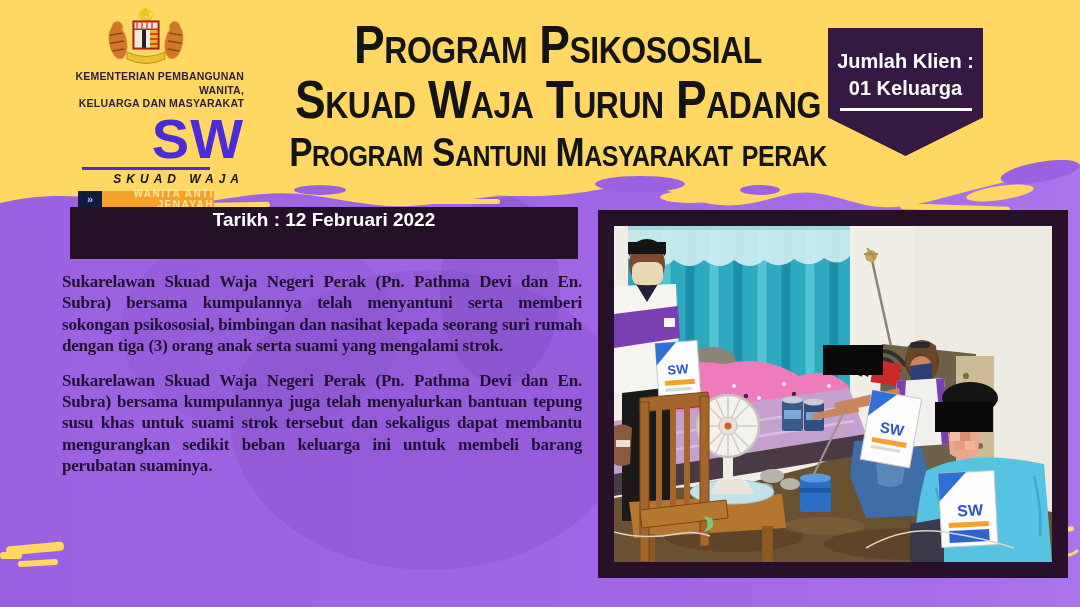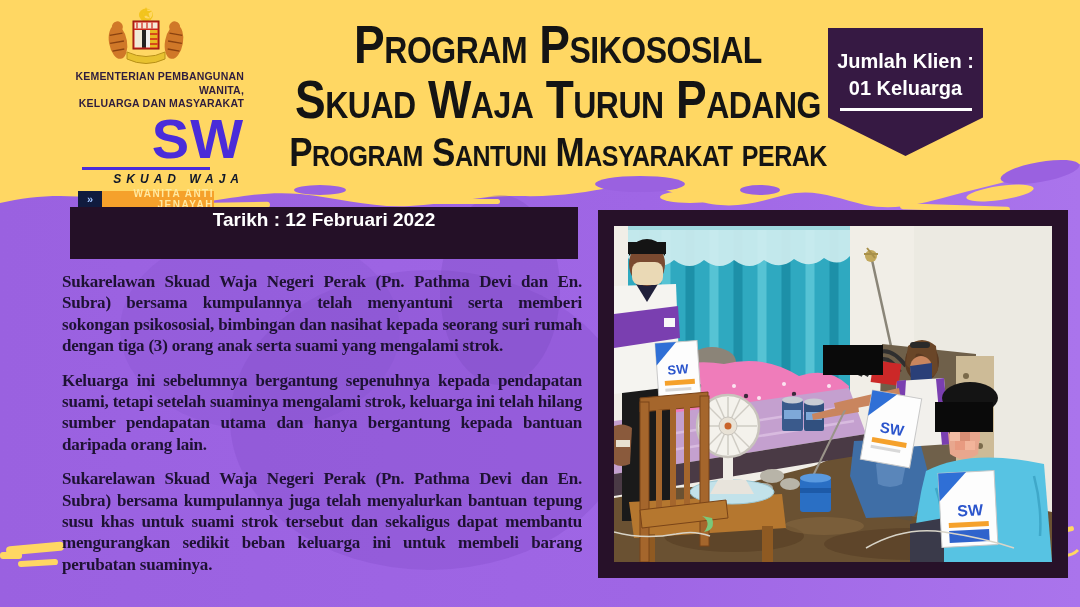--- a/index.html
+++ b/index.html
@@ -141,21 +141,20 @@
     <div class="badge-l2">01 Keluarga</div>
     <div class="badge-underline"></div>
   </div>
 
   <div class="banner">
     <div>Tarikh :  12 Februari 2022</div>
   </div>
 
   <div class="body-text">
     <p>Sukarelawan Skuad Waja Negeri Perak (Pn. Pathma Devi dan En. Subra) bersama kumpulannya telah menyantuni serta memberi sokongan psikososial, bimbingan dan nasihat kepada seorang suri rumah dengan tiga (3) orang anak serta suami yang mengalami strok.</p>
-    <p>Keluarga ini sebelumnya bergantung sepenuhnya kepada pendapatan suami, tetapi setelah suaminya mengalami strok, keluarga ini telah hilang sumber pendapatan utama dan hanya bergantung kepada bantuan daripada orang lain.</p>
     <p>Sukarelawan Skuad Waja Negeri Perak (Pn. Pathma Devi dan En. Subra) bersama kumpulannya juga telah menyalurkan bantuan tepung susu khas untuk suami strok tersebut dan sekaligus dapat membantu mengurangkan sedikit beban keluarga ini untuk membeli barang perubatan suaminya.</p>
   </div>
 
   <div class="photo-frame">
     <div class="photo-inner">
       <svg viewBox="0 0 438 336" preserveAspectRatio="none">
 
         <rect x="0" y="0" width="438" height="336" fill="#f1eee7"></rect>
         <rect x="300" y="0" width="138" height="336" fill="#eceae2"></rect>
 

